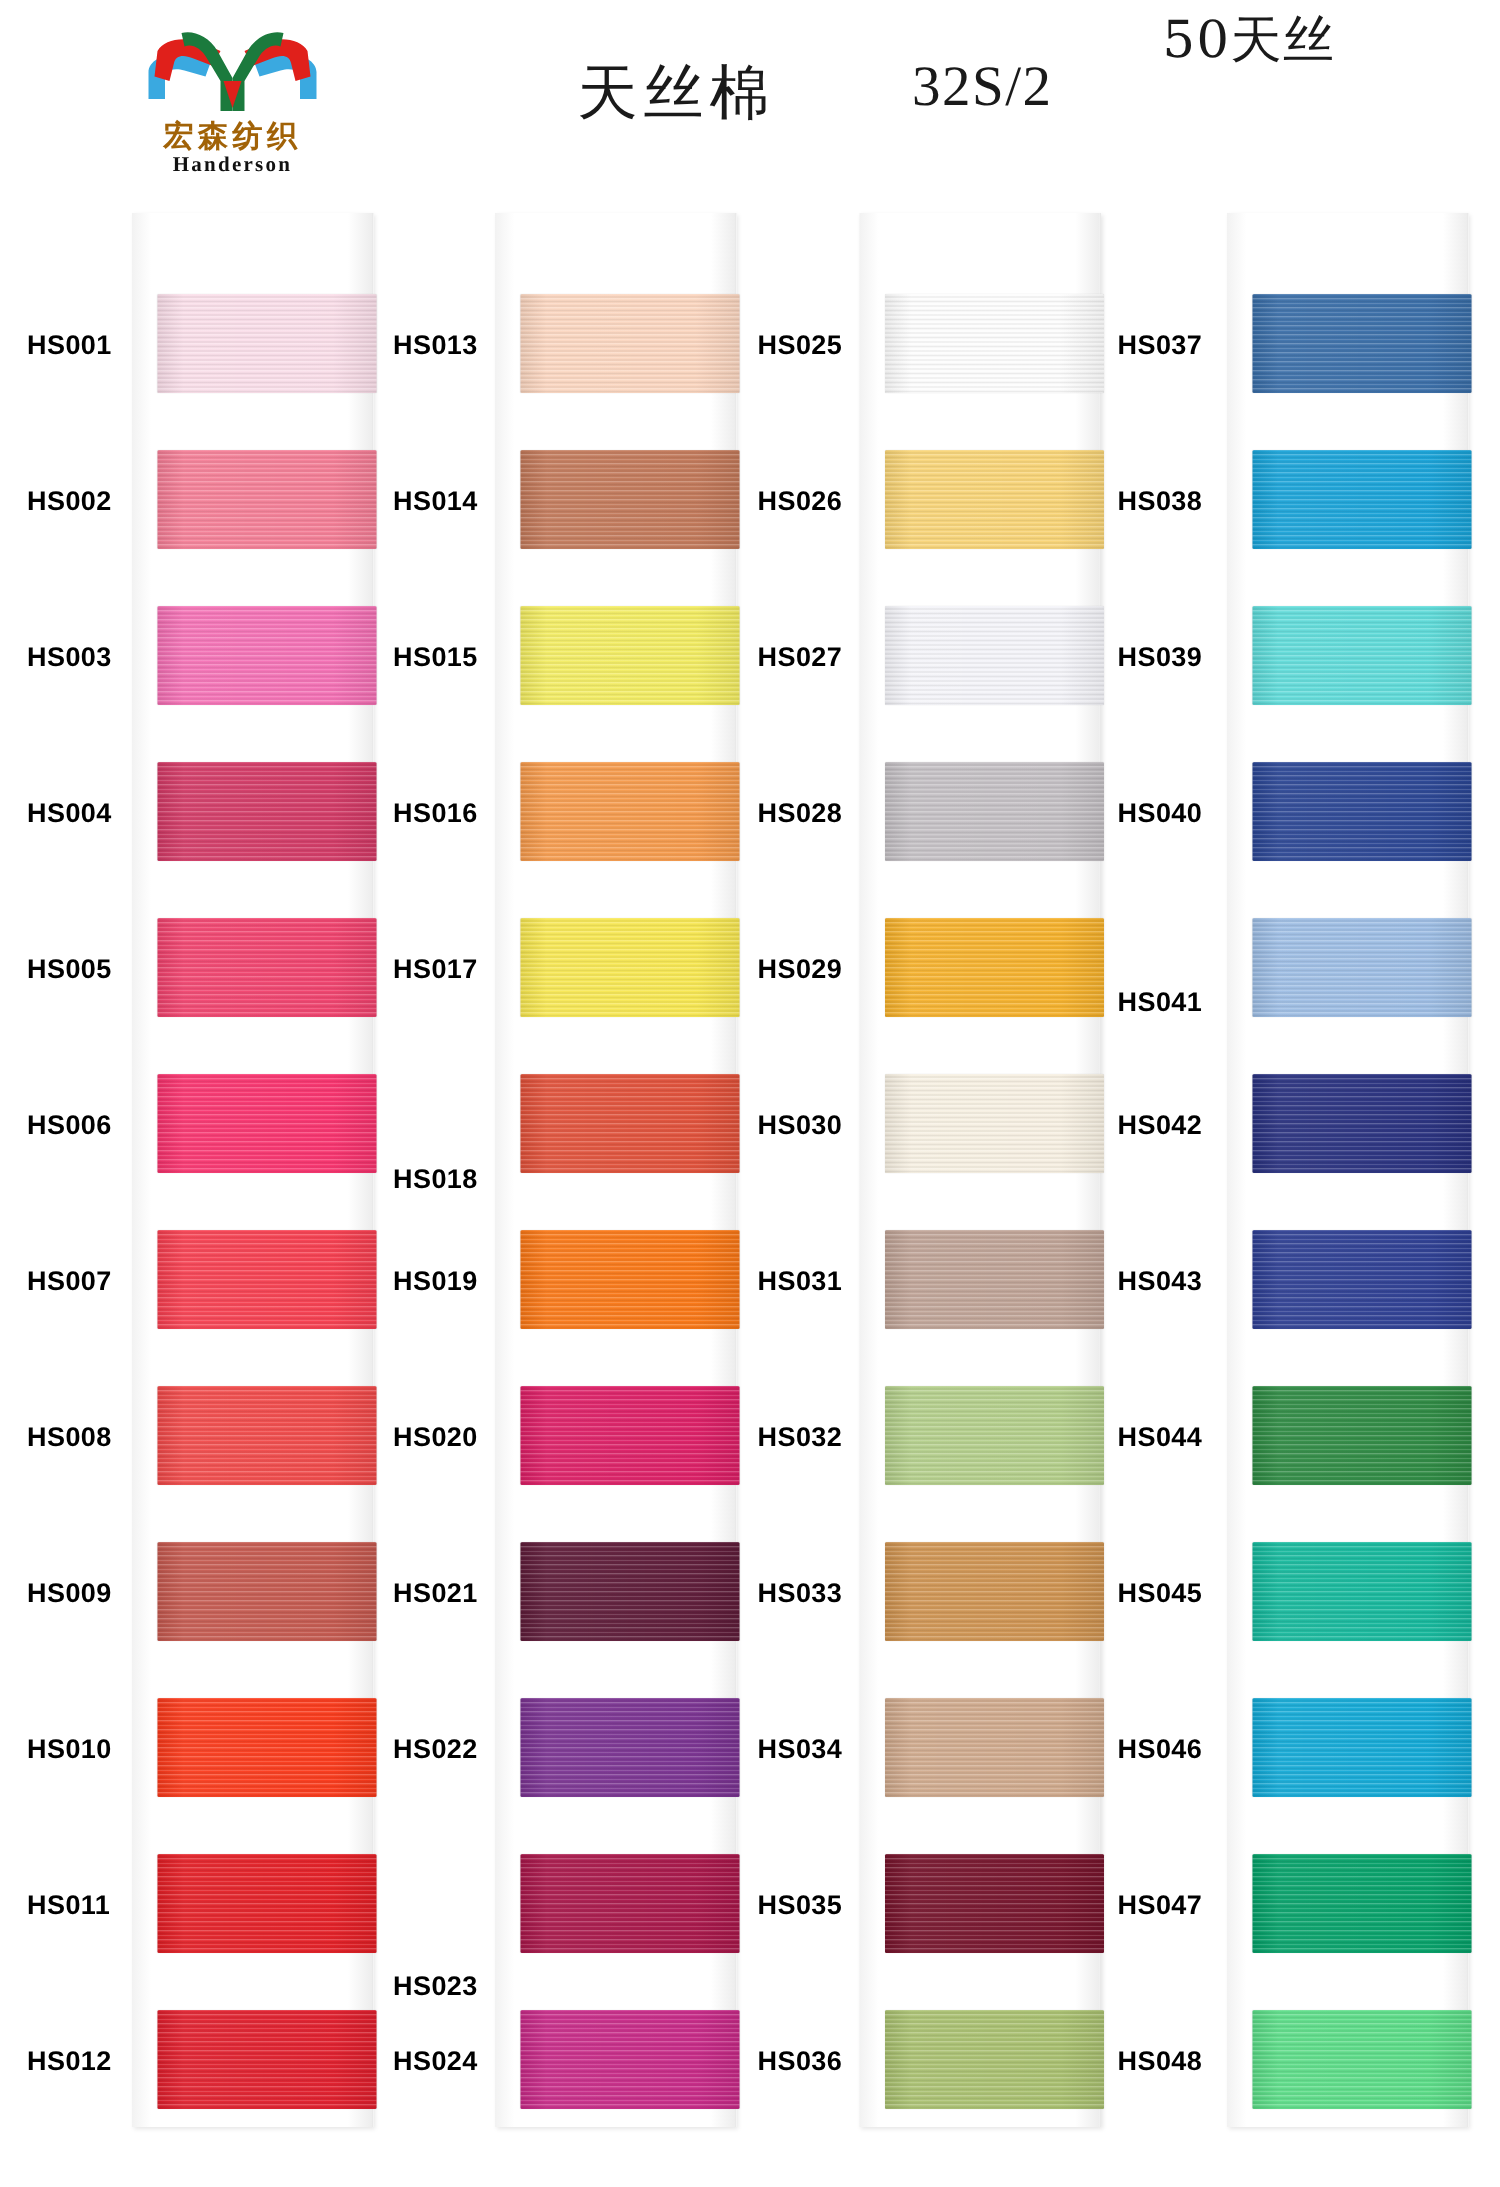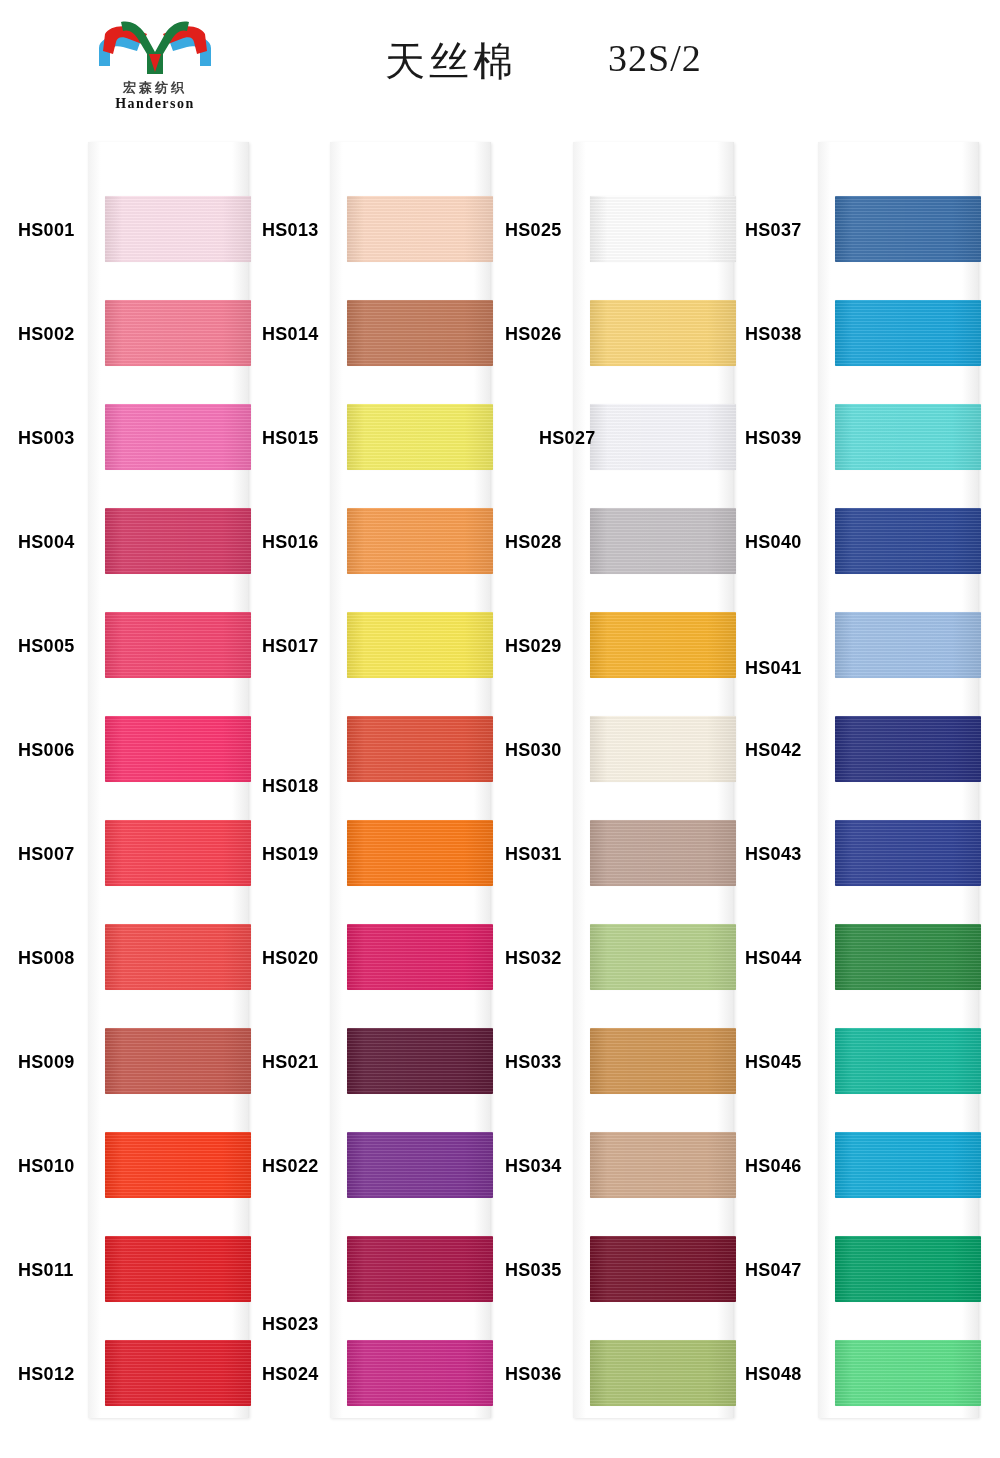--- a/index.html
+++ b/index.html
@@ -17,21 +17,21 @@
   }
   #logo-block{
     position:absolute;left:60px;top:18px;width:190px;height:105px;
     text-align:center;
   }
   #logo-mark{
     width:120px;height:62px;margin:0 auto;display:block;
   }
   #logo-cn{
     font-family:"Liberation Serif", serif;
-    font-weight:bold;font-size:13px;color:#404040;
+    font-weight:bold;font-size:20px;color:#a16207;
     letter-spacing:3px;line-height:1;margin-top:1px;
   }
   #logo-en{
     font-family:"Liberation Serif", serif;
     font-weight:bold;font-size:14px;color:#111;
     letter-spacing:1.5px;line-height:1.1;margin-top:2px;
   }
   .head-txt{
     position:absolute;
     font-family:"DejaVu Serif", serif;
@@ -100,20 +100,21 @@
       <path d="M94 4 C86 2 76 6 70 16 L60 34 L60 56 L68 56 L68 36 L77 21 C81 14 87 11 92 13 Z" fill="#1b7a3d"></path>
       <path d="M54 36 L66 36 L60 54 Z" fill="#e0201b"></path>
     </svg>
     <div id="logo-cn">宏森纺织</div>
     <div id="logo-en">Handerson</div>
   </div>
 
   <div class="head-txt" id="head-material">天丝棉</div>
   <div class="head-txt" id="head-count">32S/2</div>
   <div class="head-txt" id="head-blend">
+    <div>50天丝</div>
   </div>
 </div>
 
 <div id="columns-root">
     <div class="column" style="left: 88px;">
       <div class="card-strip"></div>
       <div class="swatch" title="HS001" style="left: 17px; top: 54px; background: rgb(250, 222, 233);"></div>
       <div class="code" style="left: -70px; top: 78px;">HS001</div>
       <div class="swatch" title="HS002" style="left: 17px; top: 158px; background: rgb(244, 126, 150);"></div>
       <div class="code" style="left: -70px; top: 182px;">HS002</div>
@@ -165,21 +166,21 @@
       <div class="swatch" title="HS024" style="left: 17px; top: 1198px; background: rgb(199, 42, 135);"></div>
       <div class="code" style="left: -68px; top: 1222px;">HS024</div>
     </div>
     <div class="column" style="left: 573px;">
       <div class="card-strip"></div>
       <div class="swatch" title="HS025" style="left: 17px; top: 54px; background: rgb(253, 253, 253);"></div>
       <div class="code" style="left: -68px; top: 78px;">HS025</div>
       <div class="swatch" title="HS026" style="left: 17px; top: 158px; background: rgb(248, 212, 119);"></div>
       <div class="code" style="left: -68px; top: 182px;">HS026</div>
       <div class="swatch" title="HS027" style="left: 17px; top: 262px; background: rgb(244, 244, 249);"></div>
-      <div class="code" style="left: -68px; top: 286px; margin-left: 34px;">HS027</div>
+      <div class="code" style="left: -68px; top: 286px;">HS027</div>
       <div class="swatch" title="HS028" style="left: 17px; top: 366px; background: rgb(196, 192, 196);"></div>
       <div class="code" style="left: -68px; top: 390px;">HS028</div>
       <div class="swatch" title="HS029" style="left: 17px; top: 470px; background: rgb(245, 177, 44);"></div>
       <div class="code" style="left: -68px; top: 494px;">HS029</div>
       <div class="swatch" title="HS030" style="left: 17px; top: 574px; background: rgb(247, 240, 226);"></div>
       <div class="code" style="left: -68px; top: 598px;">HS030</div>
       <div class="swatch" title="HS031" style="left: 17px; top: 678px; background: rgb(191, 163, 150);"></div>
       <div class="code" style="left: -68px; top: 702px;">HS031</div>
       <div class="swatch" title="HS032" style="left: 17px; top: 782px; background: rgb(179, 206, 138);"></div>
       <div class="code" style="left: -68px; top: 806px;">HS032</div>

